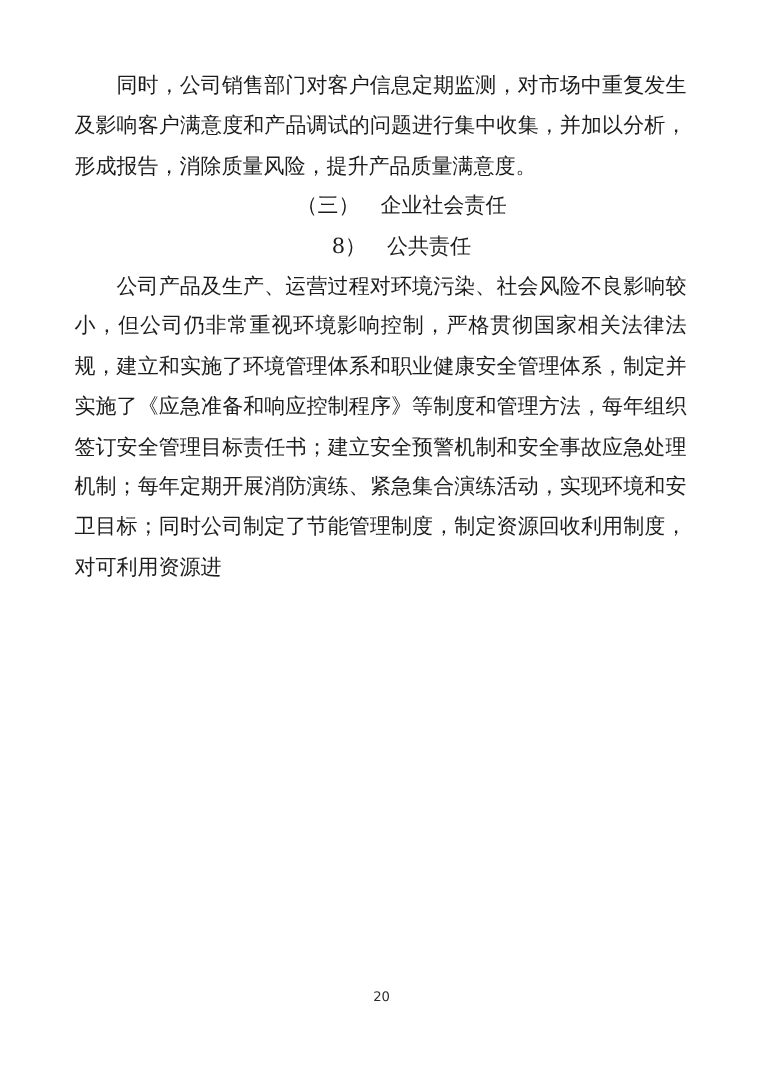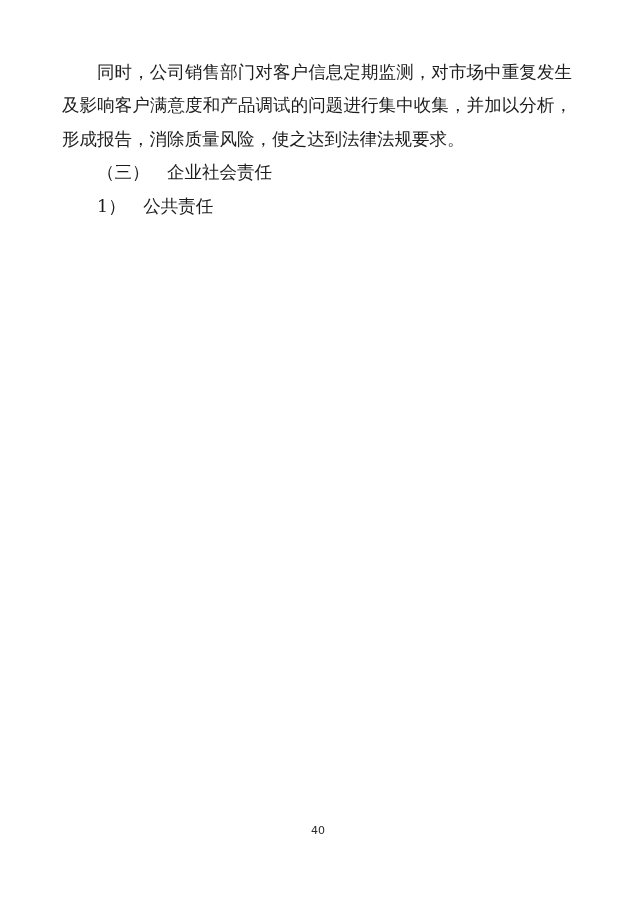--- a/index.html
+++ b/index.html
@@ -29,36 +29,37 @@
     padding: 0;
     text-indent: 2em;
     text-align: justify;
     text-justify: inter-ideograph;
     word-break: break-all;
   }
   p.heading {
     margin: 0;
     padding: 0;
     text-indent: 2em;
-    text-align: left;
+    text-align: center;
   }
   .page-number {
     position: absolute;
     top: 824px;
     left: 0;
     width: 100%;
     text-align: center;
     font-family: "DejaVu Sans", "Liberation Sans", sans-serif;
     font-size: 11px;
     color: #2a2a2a;
   }
 </style>
 </head>
 <body>
 
 <div class="page">
   <div class="content">
-    <p class="para">同时，公司销售部门对客户信息定期监测，对市场中重复发生及影响客户满意度和产品调试的问题进行集中收集，并加以分析，形成报告，消除质量风险，使之达到法律法规要求。</p>
+    <p class="para">同时，公司销售部门对客户信息定期监测，对市场中重复发生及影响客户满意度和产品调试的问题进行集中收集，并加以分析，形成报告，消除质量风险，提升产品质量满意度。</p>
     <p class="heading">（三）　企业社会责任</p>
-    <p class="heading">1）　公共责任</p>
+    <p class="heading">8）　公共责任</p>
+    <p class="para">公司产品及生产、运营过程对环境污染、社会风险不良影响较小，但公司仍非常重视环境影响控制，严格贯彻国家相关法律法规，建立和实施了环境管理体系和职业健康安全管理体系，制定并实施了《应急准备和响应控制程序》等制度和管理方法，每年组织签订安全管理目标责任书；建立安全预警机制和安全事故应急处理机制；每年定期开展消防演练、紧急集合演练活动，实现环境和安卫目标；同时公司制定了节能管理制度，制定资源回收利用制度，对可利用资源进</p>
   </div>
-  <div class="page-number">40</div>
+  <div class="page-number">20</div>
 </div>
 
 </body></html>

